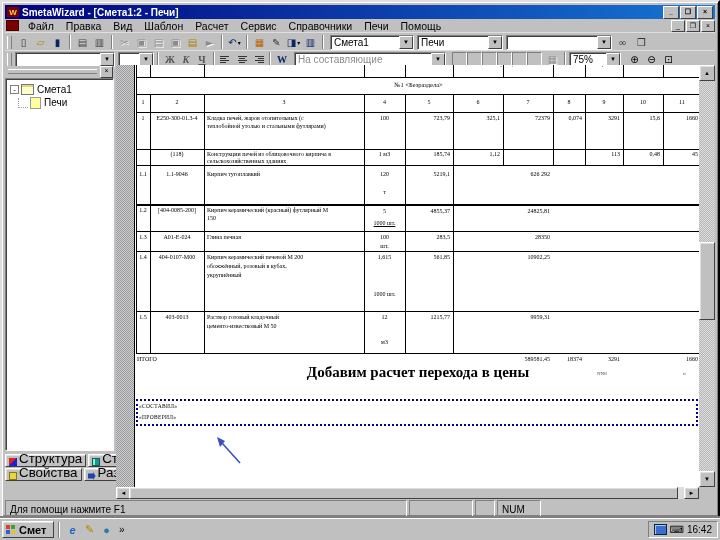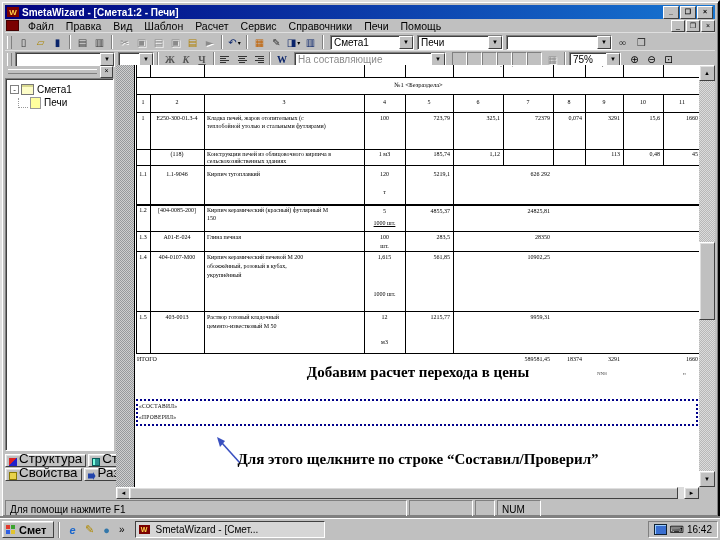--- a/index.html
+++ b/index.html
@@ -479,21 +479,20 @@
           <div class="dcell " style="left: 462px; top: 305px; width: 30px; font-size: 5px; color: rgb(68, 68, 68);">NN8</div>
           <div class="dcell " style="left: 548px; top: 305px; width: 14px; font-size: 5px; color: rgb(68, 68, 68);">н</div>
           <div class="ann" style="top: 298px;">Добавим расчет перехода в цены</div>
           <div class="selbox"></div>
           <div class="sellbl" style="top: 338px;">«СОСТАВИЛ»</div>
           <div class="sellbl" style="top: 349px;">«ПРОВЕРИЛ»</div>
           <svg style="position:absolute;left:65px;top:360px;width:55px;height:45px;overflow:visible">
             <line x1="40" y1="38" x2="22" y2="18" stroke="#3a50c0" stroke-width="1.6"></line>
             <polygon points="17,12 25,16 20,22" fill="#3a50c0"></polygon>
           </svg>
-          <div class="ann" style="top: 385px;">Для этого щелкните по строке “Составил/Проверил”</div>
         </div>
       <div class="vscroll">
         <span class="sbtn" style="left:0;top:0;width:14px;height:14px">▲</span>
         <span class="thumb" style="left:0;top:177px;width:14px;height:76px"></span>
         <span class="sbtn" style="left:0;bottom:0;width:14px;height:14px">▼</span>
       </div>
       <div class="hscroll">
         <span class="sbtn" style="left:0;top:0;width:13px;height:10px">◄</span>
         <span class="thumb" style="left:13px;top:0;width:547px;height:10px"></span>
         <span class="sbtn" style="right:0;top:0;width:13px;height:10px">►</span>
@@ -519,23 +518,19 @@
         </span>
       <span>Смет</span>
     </button>
     <span class="vsep" style="height:16px;margin:0 4px"></span>
     <span id="quicklaunch" style="display:flex;align-items:center">
         <span class="qlicon" style="color: rgb(26, 102, 204); font-weight: bold; font-style: italic;">e</span>
         <span class="qlicon" style="color: rgb(176, 138, 0);">✎</span>
         <span class="qlicon" style="color: rgb(51, 119, 170);">●</span>
       </span>
     <span style="font-size:10px;margin:0 4px;">»</span>
-    <button class="taskitem">
-      <span class="appicon" style="width:11px;height:9px;font-size:7px">W</span>
-      <span>SmetaWizard - [Смет...</span>
-    </button>
     <span class="tray">
       <span class="mon"></span>
       <span style="font-size:10px">⌨</span>
       <span>16:42</span>
     </span>
   </div>
 </div>
 
 </body></html>

